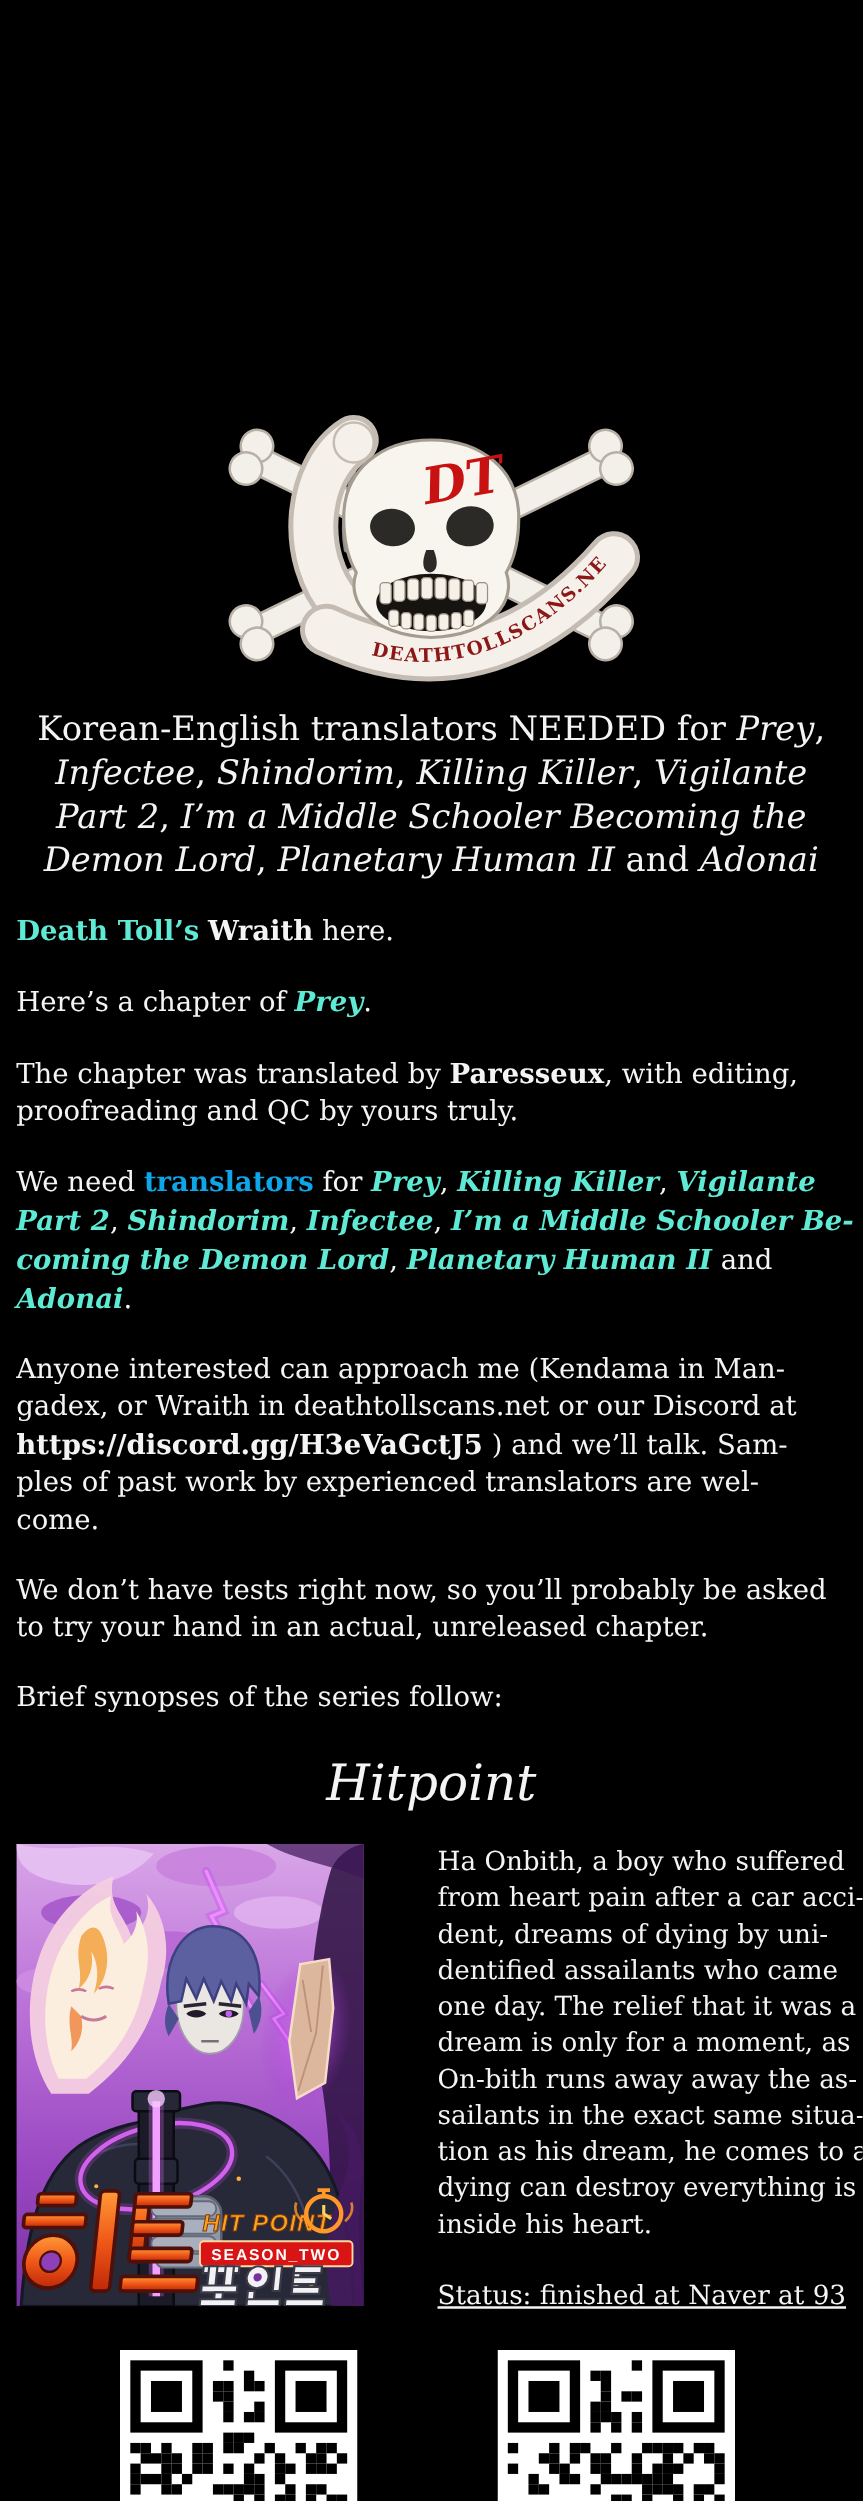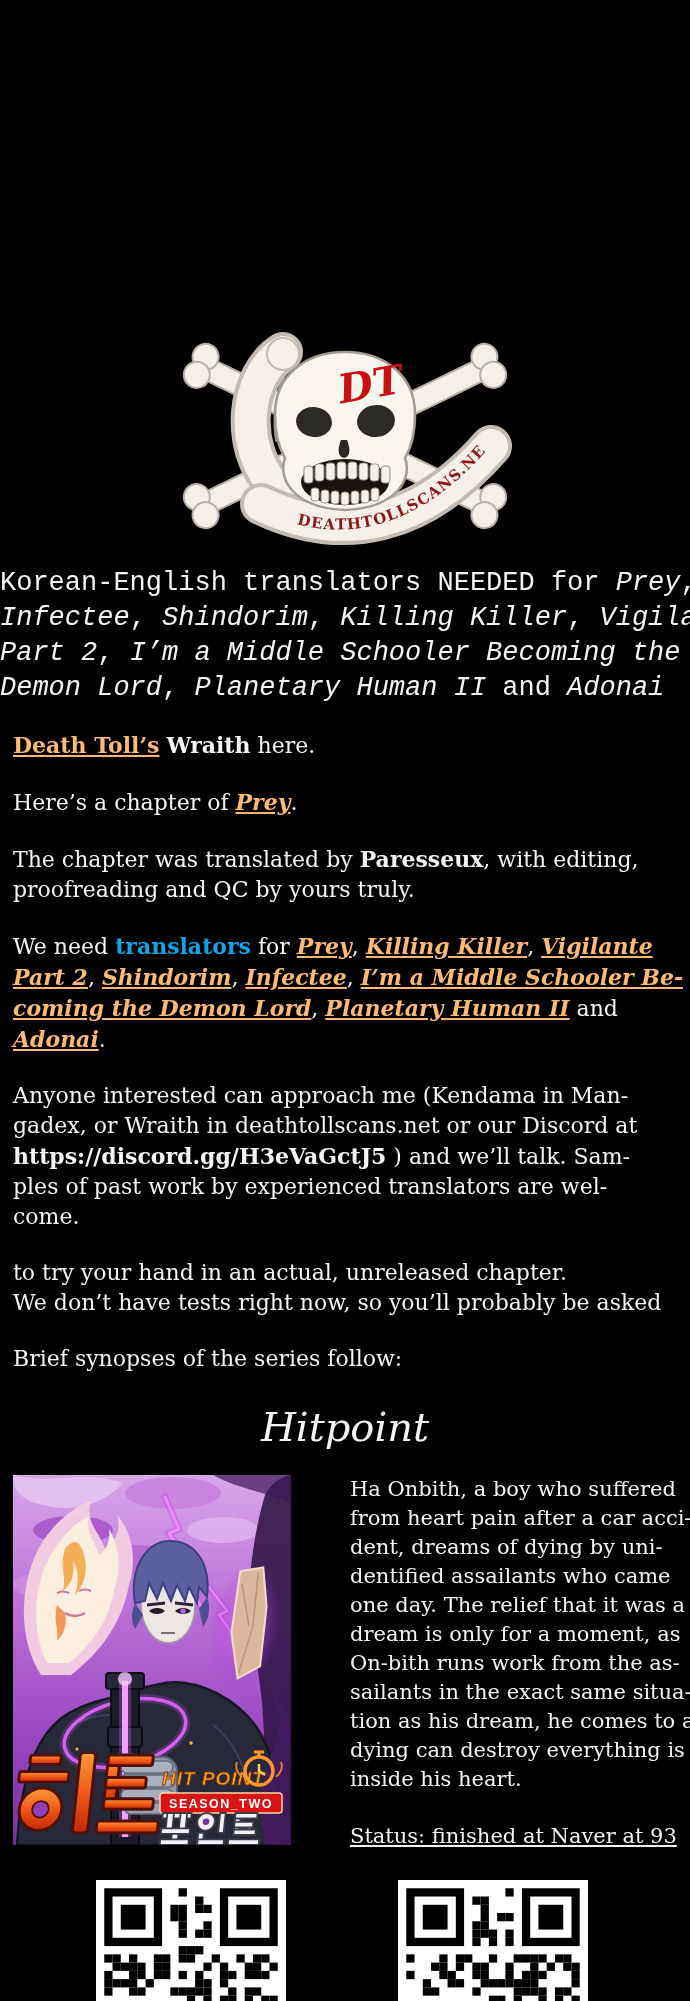--- a/index.html
+++ b/index.html
@@ -2,28 +2,28 @@
 <html><head>
 <meta charset="utf-8">
 <style>
   html{background:#000;}
   body{
     margin:0; width:690px; height:2001px; overflow:hidden; box-sizing:border-box;
     background:#000; color:#f4f4f4;
     font-family:"DejaVu Serif", serif;
     padding-top:318px;
   }
-  .red{color:#fdba74;text-decoration:underline;}
+  .red{color:#5eead4;}
   .blue{color:#0ea5e9;}
   .b{font-weight:bold;}
   .i{font-style:italic;}
   .line{white-space:pre;}
   .logo-wrap{width:360px; height:235px; margin:0 auto;}
   .logo-wrap svg{display:block; width:100%; height:100%;}
-  .header-block{margin-top:13px; font-size:27px; line-height:35px;font-family:Liberation Mono, monospace;}
+  .header-block{margin-top:13px; text-align:center; font-size:27px; line-height:35px;}
   .content{padding:0 13px; margin-top:24px; font-size:22px; line-height:30px;}
   .para{margin:0 0 26px 0;}
   .series-title{text-align:center; font-style:italic; font-size:40px; line-height:46px; margin:30px 0 25px 0;}
   .cover-row{display:flex; padding:0 13px; align-items:flex-start;}
   .cover{width:324px; height:370px; flex:none; overflow:hidden;}
   .cover svg{display:block;}
   .syn-col{margin-left:13px; font-size:21px; line-height:29px;}
   .status-block{margin-top:28px;text-decoration:underline;}
   .qr-row{display:flex; margin-top:29px;}
   .qr-a{margin-left:96px;}
@@ -123,22 +123,22 @@
       <div class="line"><span class="red b i">Adonai</span><span>.</span></div>
     </div>
   <div class="para">
       <div class="line"><span>Anyone interested can approach me (Kendama in Man-</span></div>
       <div class="line"><span>gadex, or Wraith in deathtollscans.net or our Discord at</span></div>
       <div class="line"><span class="b">https://discord.gg/H3eVaGctJ5</span><span> ) and we’ll talk. Sam-</span></div>
       <div class="line"><span>ples of past work by experienced translators are wel-</span></div>
       <div class="line"><span>come.</span></div>
     </div>
   <div class="para">
+      <div class="line"><span>We don’t have tests right now, so you’ll probably be asked</span></div>
       <div class="line"><span>to try your hand in an actual, unreleased chapter.</span></div>
-      <div class="line"><span>We don’t have tests right now, so you’ll probably be asked</span></div>
     </div>
   <div class="para">
       <div class="line"><span>Brief synopses of the series follow:</span></div>
     </div>
 </div>
 
 <div class="series-title">Hitpoint</div>
 
 <div class="cover-row">
   <div class="cover">
@@ -276,21 +276,21 @@
     </svg>
   </div>
   <div class="syn-col">
     <div>
         <div class="line"><span>Ha Onbith, a boy who suffered</span></div>
         <div class="line"><span>from heart pain after a car acci-</span></div>
         <div class="line"><span>dent, dreams of dying by uni-</span></div>
         <div class="line"><span>dentified assailants who came</span></div>
         <div class="line"><span>one day. The relief that it was a</span></div>
         <div class="line"><span>dream is only for a moment, as</span></div>
-        <div class="line"><span>On-bith runs work from the as-</span></div>
+        <div class="line"><span>On-bith runs away away the as-</span></div>
         <div class="line"><span>sailants in the exact same situa-</span></div>
         <div class="line"><span>tion as his dream, he comes to a</span></div>
         <div class="line"><span>dying can destroy everything is</span></div>
         <div class="line"><span>inside his heart.</span></div>
       </div>
     <div class="status-block">
         <div class="line"><span>Status: finished at Naver at 93</span></div>
       </div>
   </div>
 </div>

